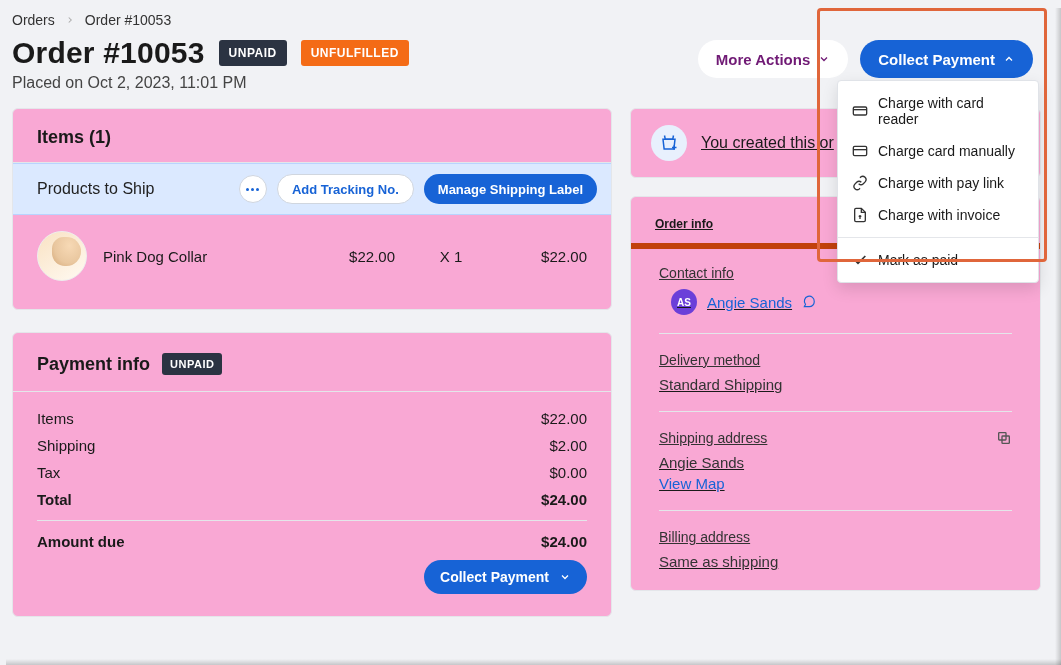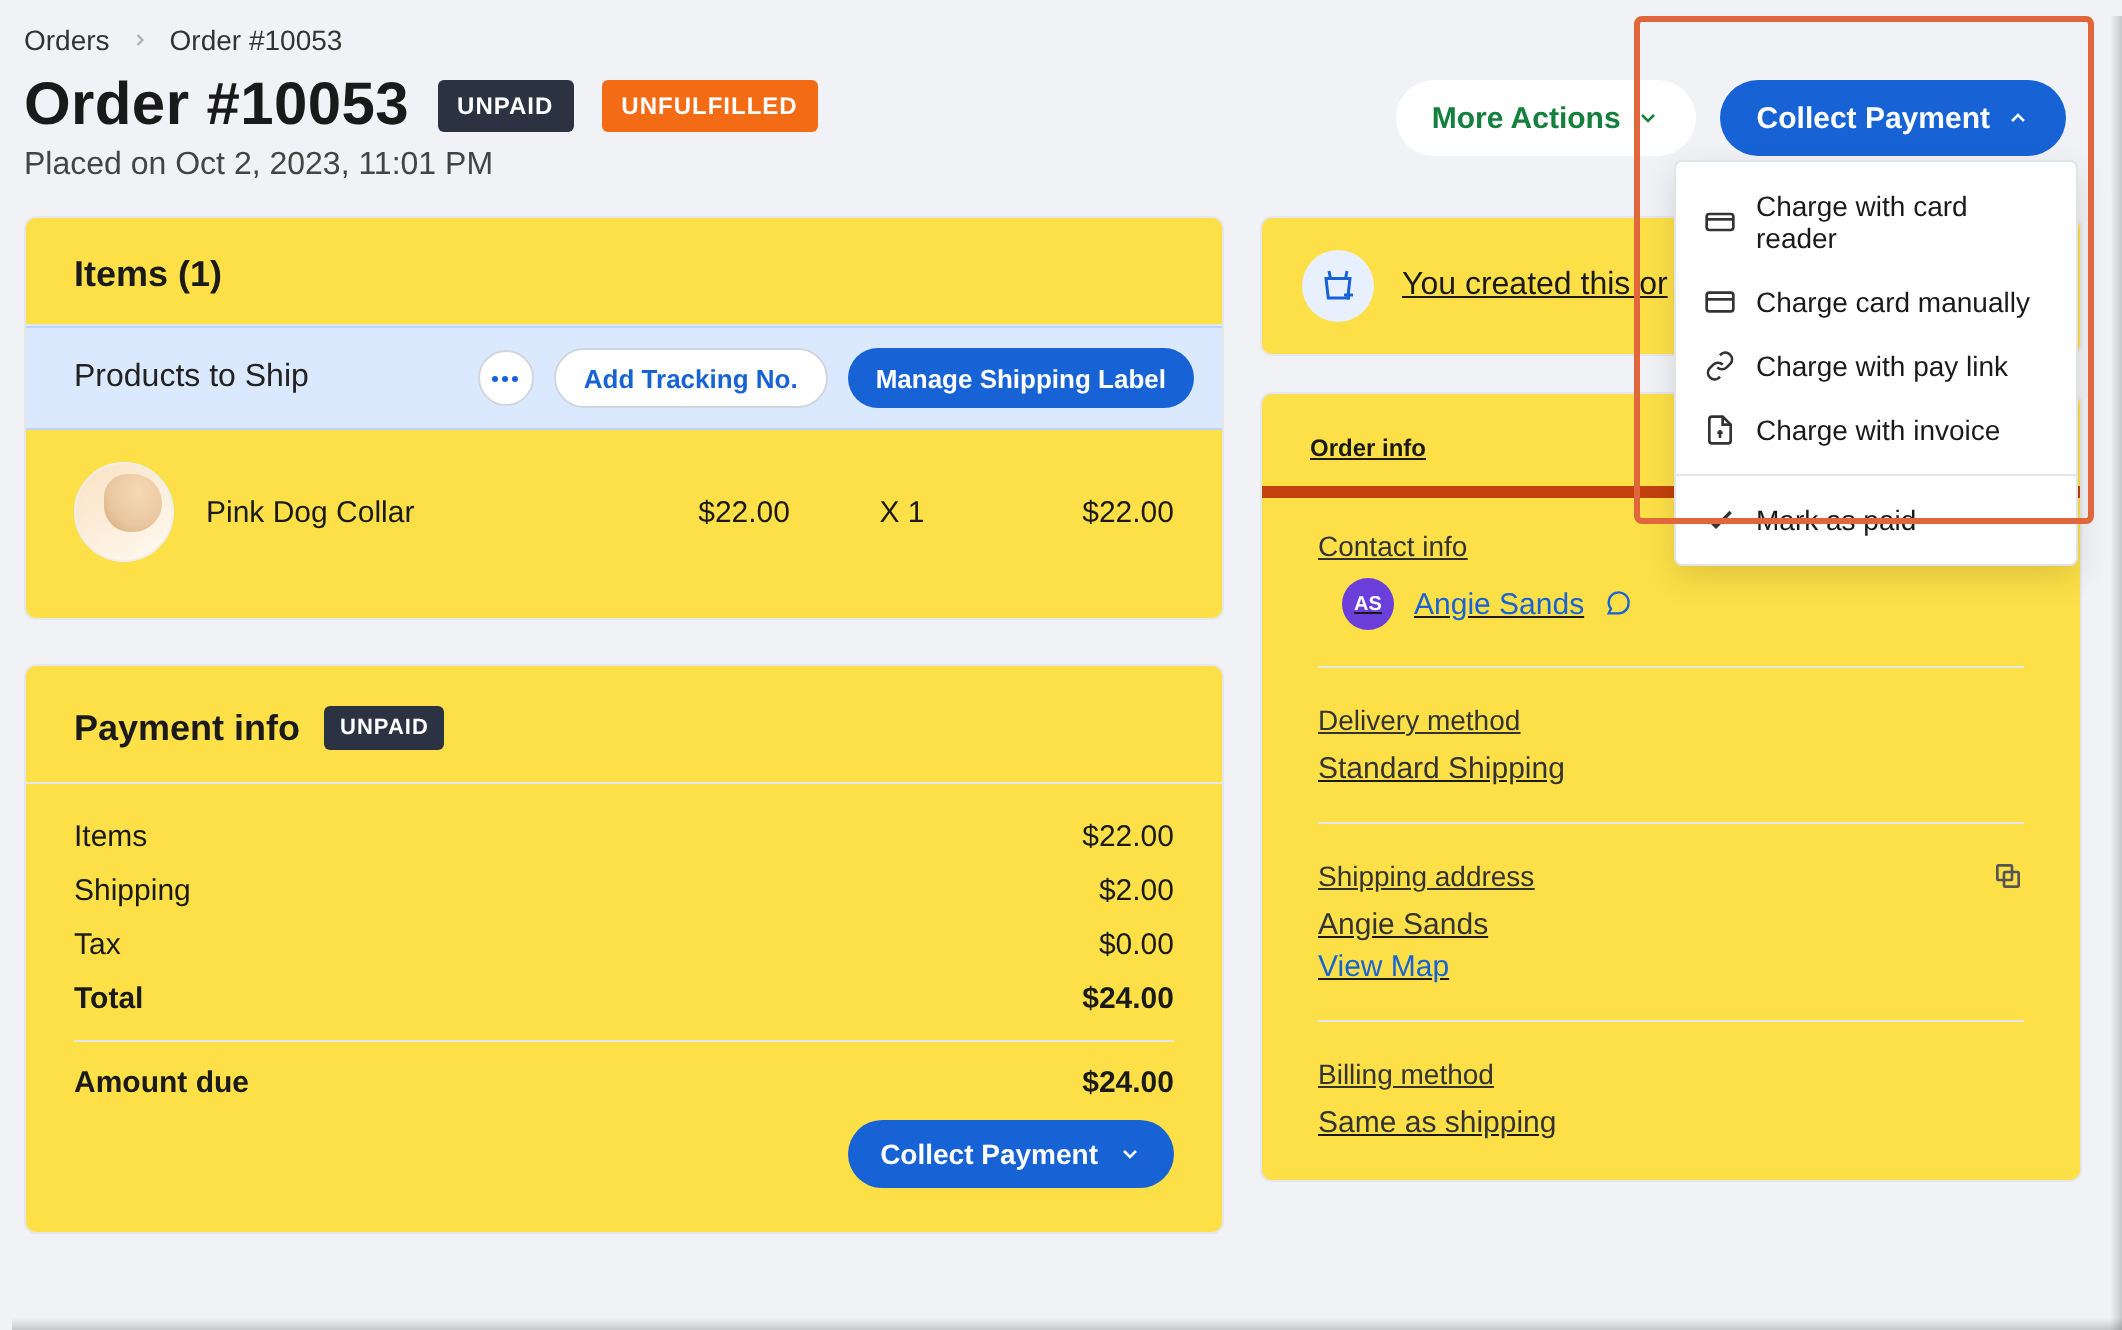--- a/index.html
+++ b/index.html
@@ -55,21 +55,21 @@
     align-items: center;
     gap: 8px;
     height: 38px;
     padding: 0 18px;
     border-radius: 19px;
     font-size: 15px;
     font-weight: 600;
     cursor: pointer;
     border: none;
   }
-  .btn-white { background: #fff; color: #15803d; }
+  .btn-white { background: #fff; color: #701a75; }
   .btn-primary { background: #1763d6; color: #fff; }
   .btn-primary-small {
     display: inline-flex;
     align-items: center;
     gap: 10px;
     height: 34px;
     padding: 0 16px;
     border-radius: 17px;
     font-size: 14px;
     font-weight: 600;
@@ -79,21 +79,21 @@
     cursor: pointer;
   }
   .chev-down { width: 12px; height: 12px; }
   .chev-up { width: 12px; height: 12px; }
 
   .layout { display: flex; gap: 18px; align-items: flex-start; }
   .col-left { width: 600px; display: flex; flex-direction: column; gap: 22px; }
   .col-right { flex: 1; display: flex; flex-direction: column; gap: 18px; text-decoration: underline; }
 
   .card {
-    background: #fde047;
+    background: #f9a8d4;
     border: 1px solid #e4e6ea;
     border-radius: 6px;
   }
 
   .items-header { padding: 18px 24px 14px; font-size: 18px; font-weight: 700; border-bottom: 1px solid #e4e6ea;}
   .ship-row {
     display: flex;
     align-items: center;
     justify-content: space-between;
     padding: 10px 14px;
@@ -323,21 +323,21 @@
               <span class="section-label">Shipping address</span>
               <div>Angie Sands</div>
               <div class="link" style="margin-top:4px;">View Map</div>
             </div>
             <svg class="copy-icon" width="16" height="16" viewBox="0 0 24 24" fill="none" stroke="currentColor" stroke-width="2">
                 <rect x="9" y="9" width="11" height="11" rx="1"></rect>
                 <rect x="4" y="4" width="11" height="11" rx="1"></rect>
               </svg>
           </div>
           <hr class="info-sep">
-          <span class="section-label">Billing method</span>
+          <span class="section-label">Billing address</span>
           <div>Same as shipping</div>
         </div>
       </div>
     </div>
   </div>
 </div>
 
 <div class="dropdown-panel">
   <div class="dd-item">
     <svg class="dd-icon" viewBox="0 0 24 24" fill="none" stroke="currentColor" stroke-width="2">

